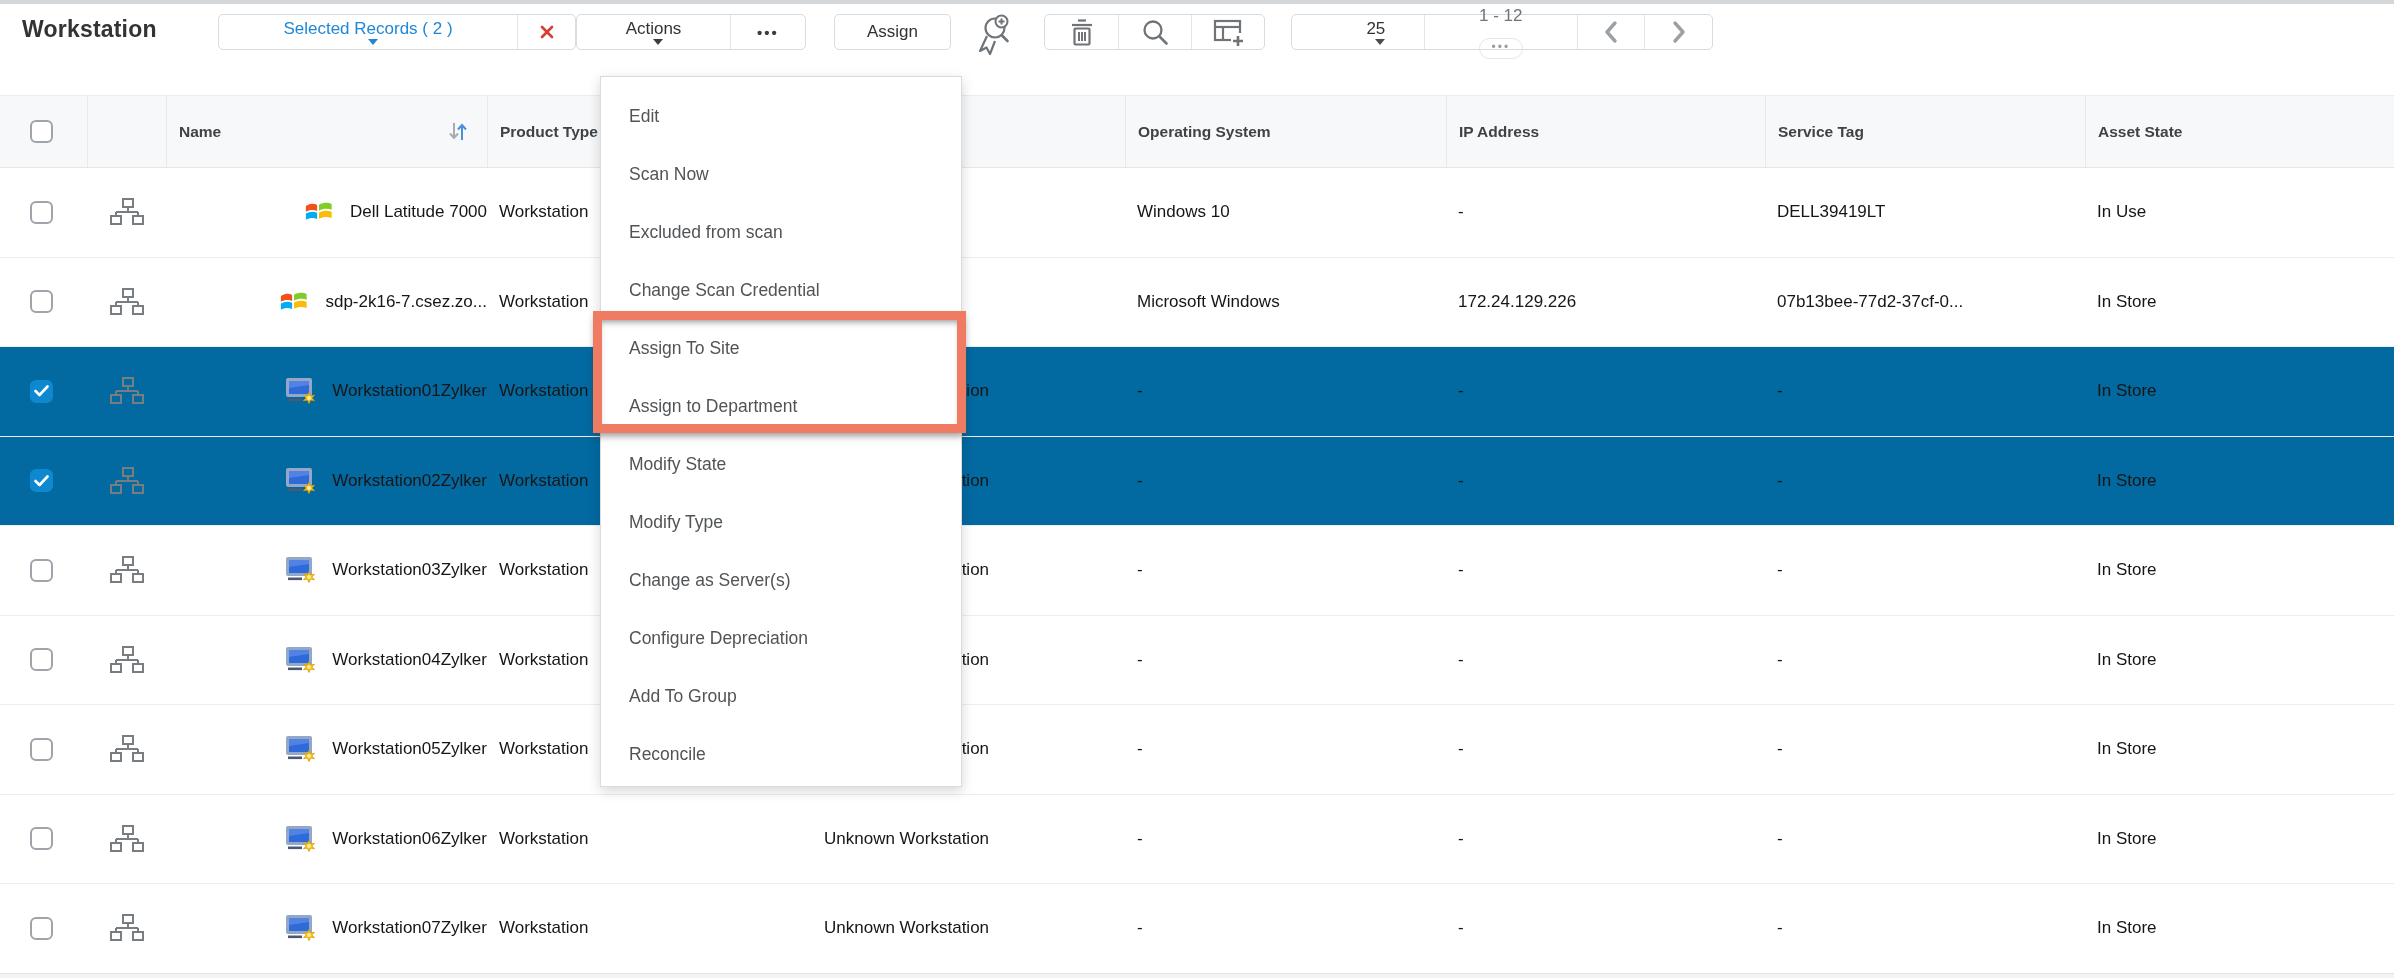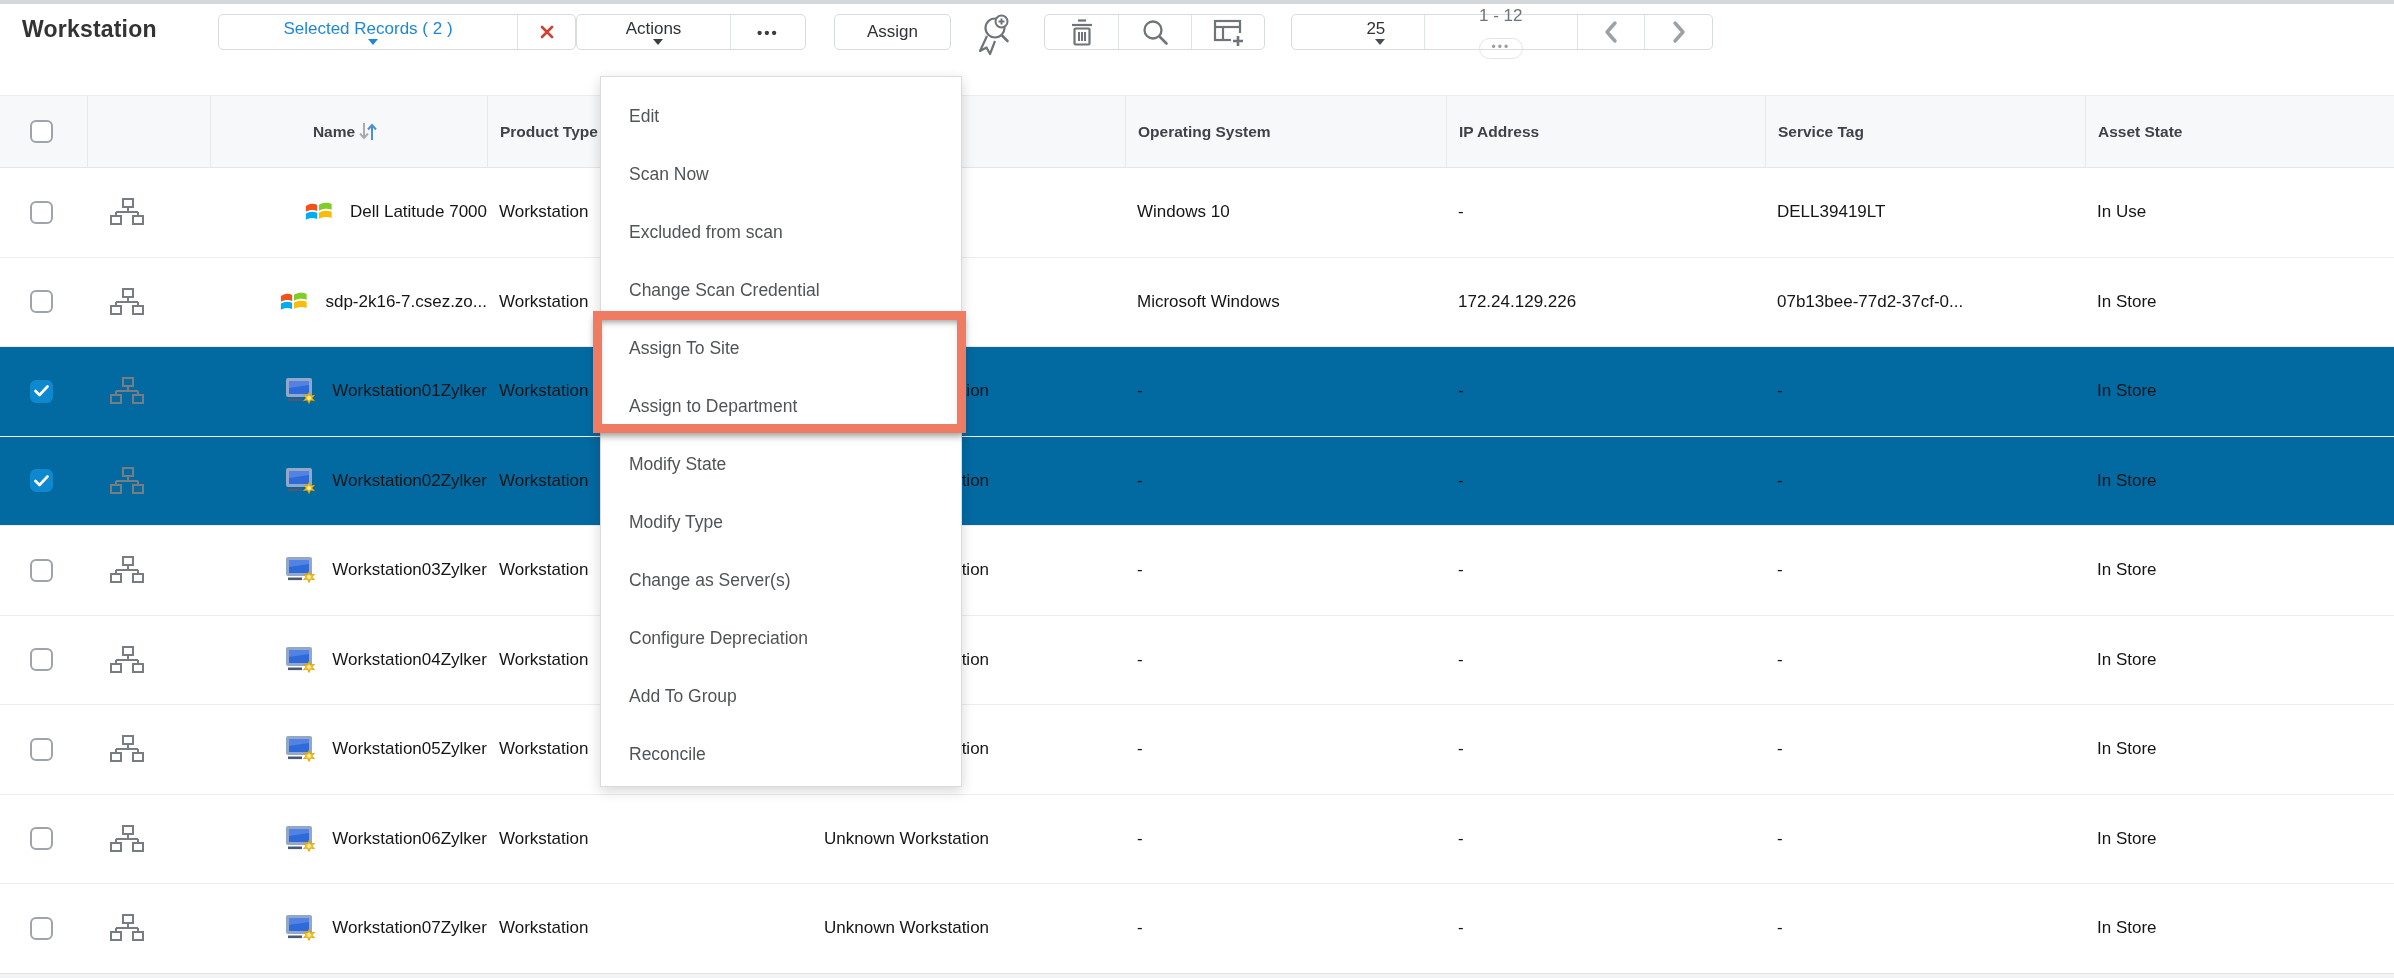--- a/index.html
+++ b/index.html
@@ -35,21 +35,21 @@
   .tool-icon{display:block;}
 
   
   .grid-cols{display:grid;grid-template-columns:87px 79px 321px 325px 313px 321px 319px 320px 309px;align-items:center;}
   .thead{position:absolute;left:0;top:95px;width:2394px;height:73px;background:#F7F8F9;
          border-top:1px solid #ECECEC;border-bottom:1px solid #E6E6E6;box-sizing:border-box;
          font-weight:bold;font-size:15.5px;color:#3F4347;}
   .thead .cell{height:100%;display:flex;align-items:center;padding-left:12px;box-sizing:border-box;
                border-left:1px solid #E7E9EB;white-space:nowrap;overflow:hidden;}
   .thead .cell:first-child{border-left:none;}
-  .thead .name-h{justify-content:center;padding-right:16px;margin-left:44px;}
+  .thead .name-h{justify-content:space-between;padding-right:16px;}
   .tbody{position:absolute;left:0;top:168px;width:2394px;}
   .row{height:89.5px;background:#fff;border-bottom:1px solid #EDEDED;box-sizing:border-box;
        font-size:17px;color:#161616;}
   .row.selected{background:#0369a1;}
   .row .cell{padding-left:12px;white-space:nowrap;overflow:hidden;}
   .cb-cell{padding-left:30px !important;}
   .tree-cell{padding-left:0 !important;display:flex;justify-content:center;}
   .name-cell{display:flex;align-items:center;gap:16px;padding-left:11px !important;justify-content:flex-end;}
   .cb{width:23px;height:23px;border:2px solid #9EA4AA;border-radius:6px;background:#fff;
       box-sizing:border-box;display:flex;align-items:center;justify-content:center;}

